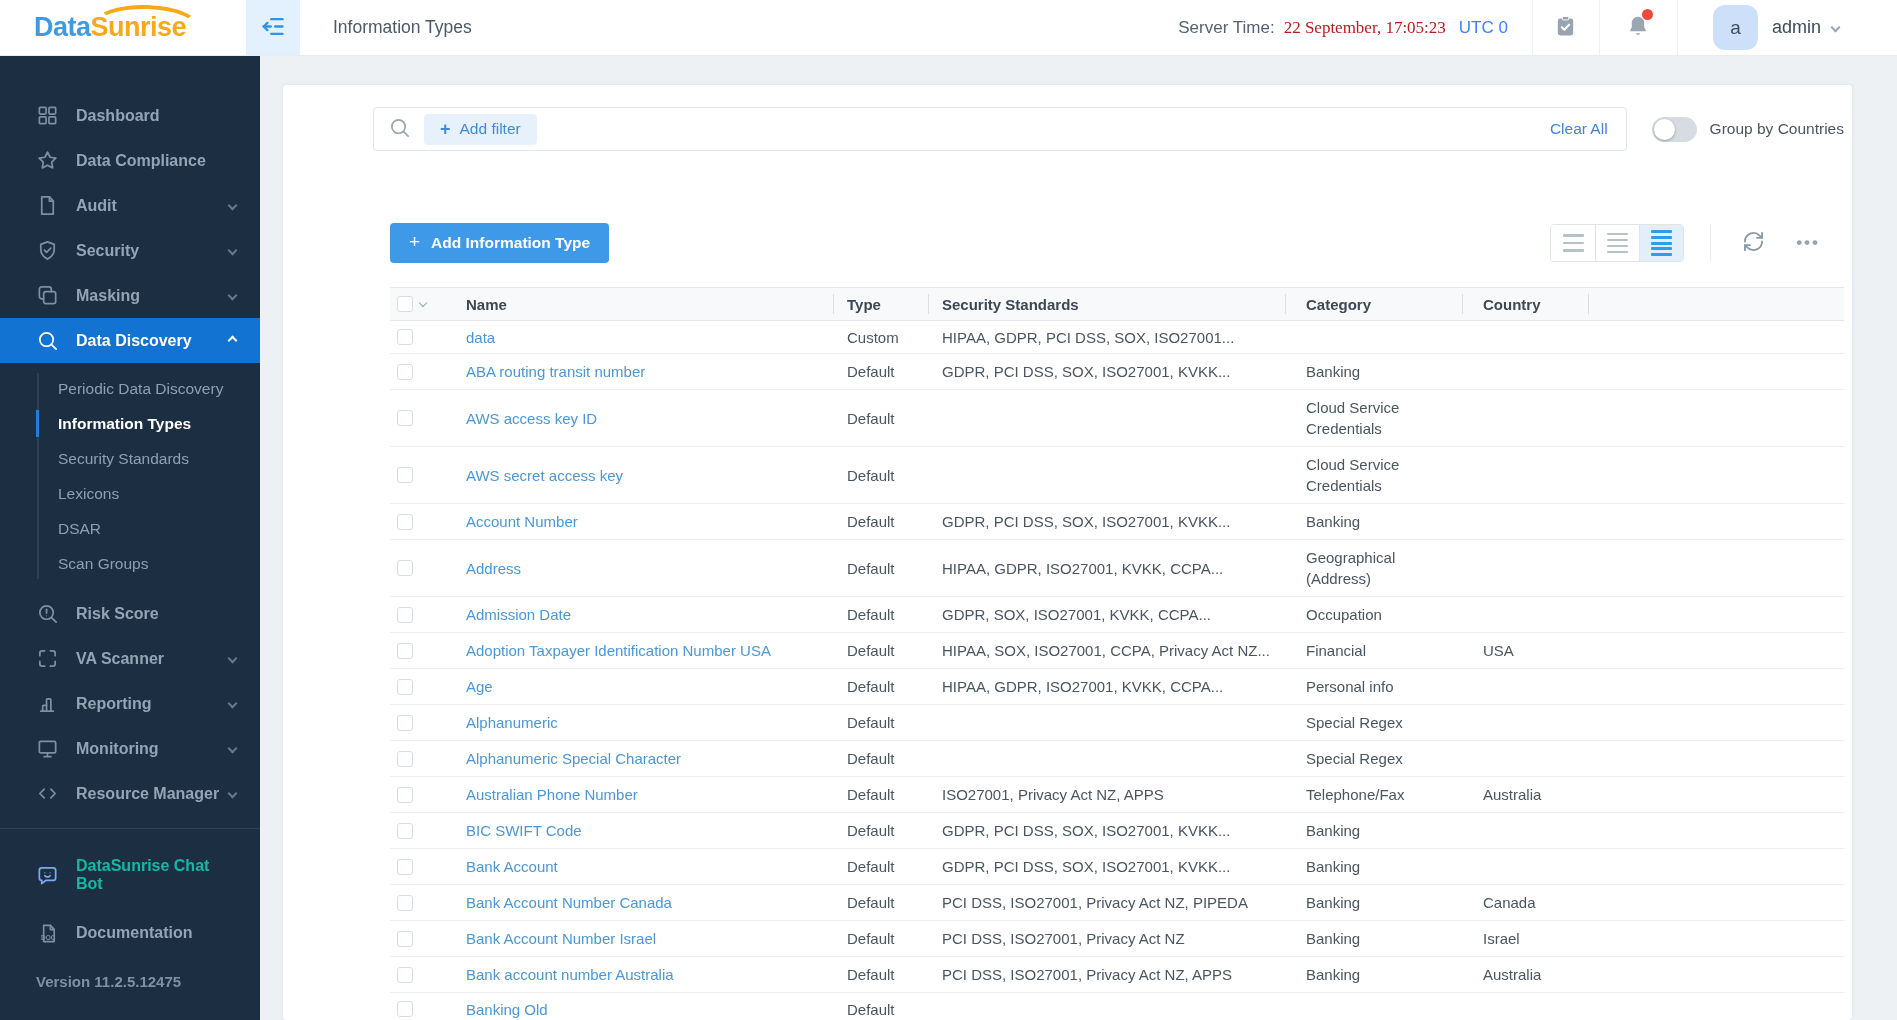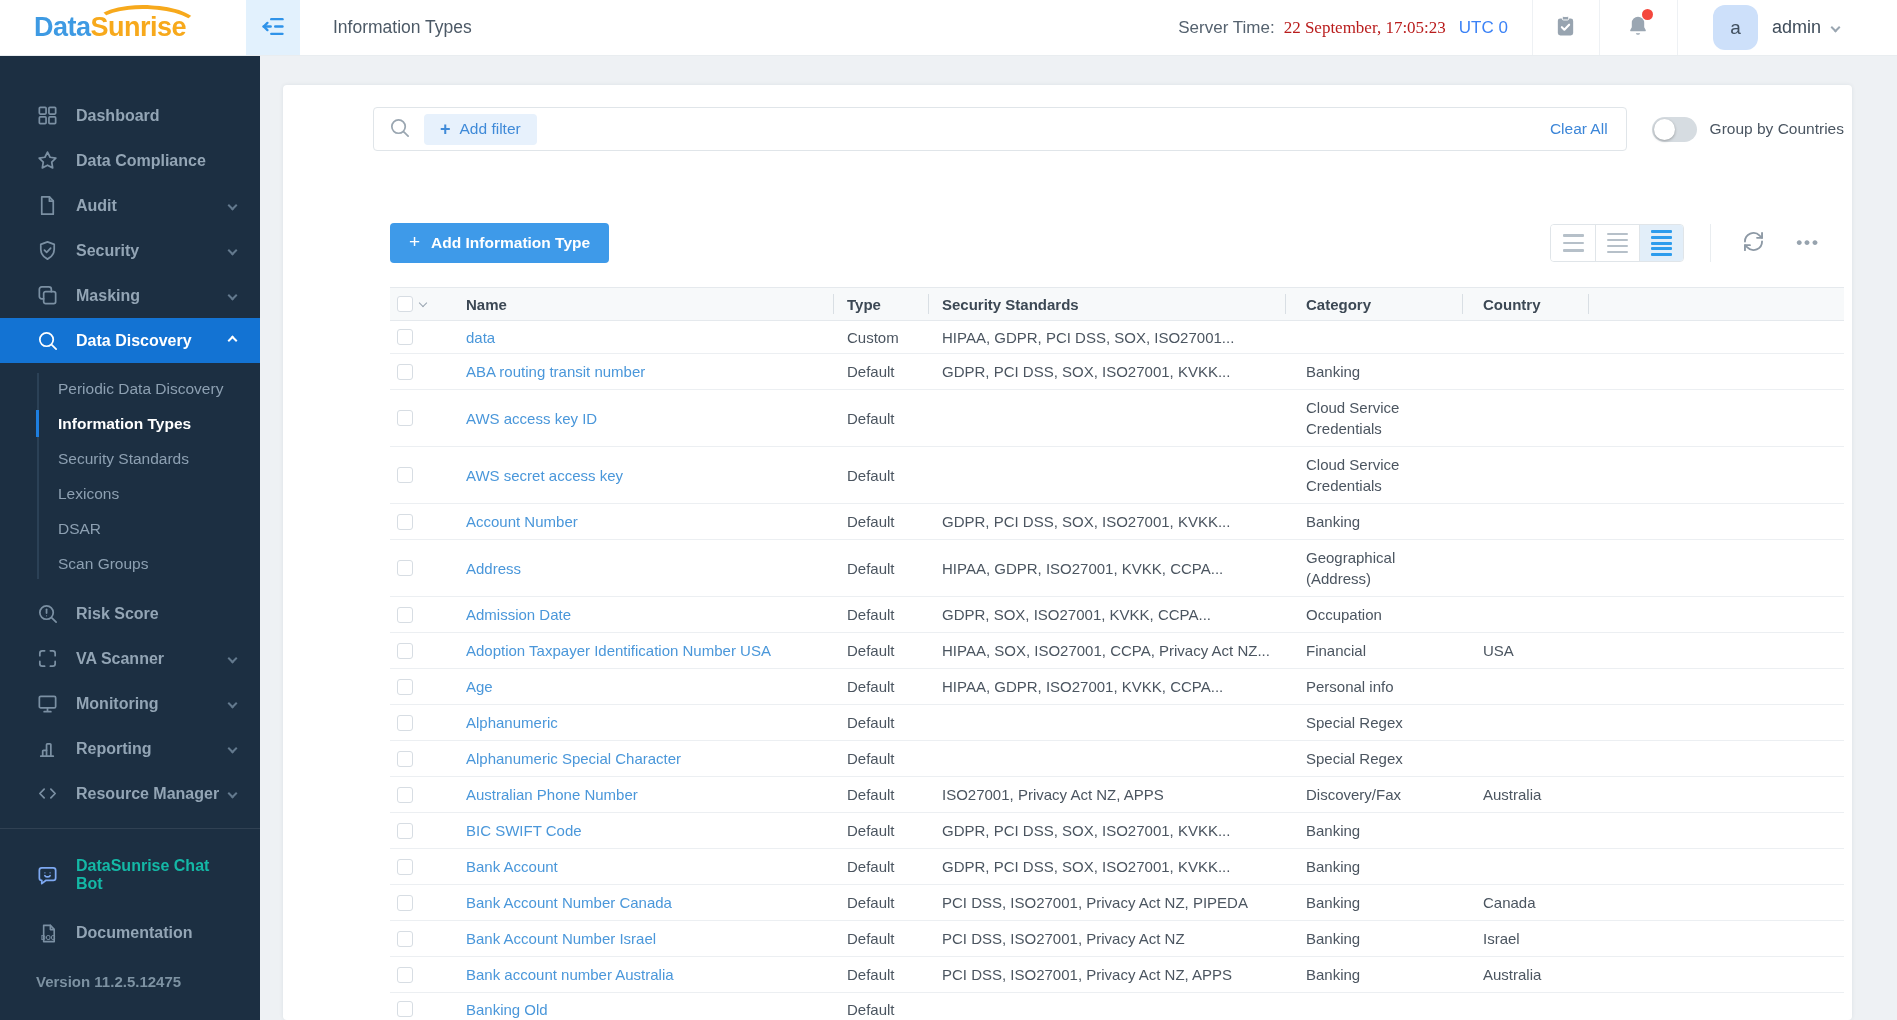--- a/index.html
+++ b/index.html
@@ -263,37 +263,37 @@
                 <path d="M20 15v2.5a2.5 2.5 0 0 1-2.5 2.5H15"></path>
                 <path d="M9 20H6.5A2.5 2.5 0 0 1 4 17.5V15"></path>
               </svg>
             </span>
             <span>VA Scanner</span>
             <span class="chev down"></span>
           </div>
           <div class="nav-item">
             <span class="nav-icon">
               <svg viewBox="0 0 24 24" fill="none" stroke="currentColor" stroke-width="1.8" stroke-linecap="round" stroke-linejoin="round">
+                <path d="M5 20h13"></path>
+                <path d="M7 20v-5.2a.9.9 0 0 1 .9-.9H11"></path>
+                <path d="M11 20V8.1a.9.9 0 0 1 .9-.9h2.7a.9.9 0 0 1 .9.9V20"></path>
+              </svg>
+            </span>
+            <span>Reporting</span>
+            <span class="chev down"></span>
+          </div>
+          <div class="nav-item">
+            <span class="nav-icon">
+              <svg viewBox="0 0 24 24" fill="none" stroke="currentColor" stroke-width="1.8" stroke-linecap="round" stroke-linejoin="round">
                 <rect x="3.5" y="4.5" width="17" height="12" rx="1.5"></rect>
                 <path d="M12 16.5v3"></path>
                 <path d="M8.5 20.5h7"></path>
               </svg>
             </span>
             <span>Monitoring</span>
-            <span class="chev down"></span>
-          </div>
-          <div class="nav-item">
-            <span class="nav-icon">
-              <svg viewBox="0 0 24 24" fill="none" stroke="currentColor" stroke-width="1.8" stroke-linecap="round" stroke-linejoin="round">
-                <path d="M5 20h13"></path>
-                <path d="M7 20v-5.2a.9.9 0 0 1 .9-.9H11"></path>
-                <path d="M11 20V8.1a.9.9 0 0 1 .9-.9h2.7a.9.9 0 0 1 .9.9V20"></path>
-              </svg>
-            </span>
-            <span>Reporting</span>
             <span class="chev down"></span>
           </div>
           <div class="nav-item">
             <span class="nav-icon">
               <svg viewBox="0 0 24 24" fill="none" stroke="currentColor" stroke-width="1.8" stroke-linecap="round" stroke-linejoin="round">
                 <path d="M8.5 7.5L4 12l4.5 4.5"></path>
                 <path d="M15.5 7.5L20 12l-4.5 4.5"></path>
               </svg>
             </span>
             <span>Resource Manager</span>
@@ -556,21 +556,21 @@
     <div class="cell"></div>
   </div>
 
   <div class="row grid-cols">
     <div class="cell cell-sel">
                   <span class="cb"></span>
                 </div>
     <div class="cell cell-name"><a>Australian Phone Number</a></div>
     <div class="cell cell-type">Default</div>
     <div class="cell cell-standards">ISO27001, Privacy Act NZ, APPS</div>
-    <div class="cell cell-cat">Discovery/Fax</div>
+    <div class="cell cell-cat">Telephone/Fax</div>
     <div class="cell cell-country">Australia</div>
     <div class="cell"></div>
   </div>
 
   <div class="row grid-cols">
     <div class="cell cell-sel">
                   <span class="cb"></span>
                 </div>
     <div class="cell cell-name"><a>BIC SWIFT Code</a></div>
     <div class="cell cell-type">Default</div>

